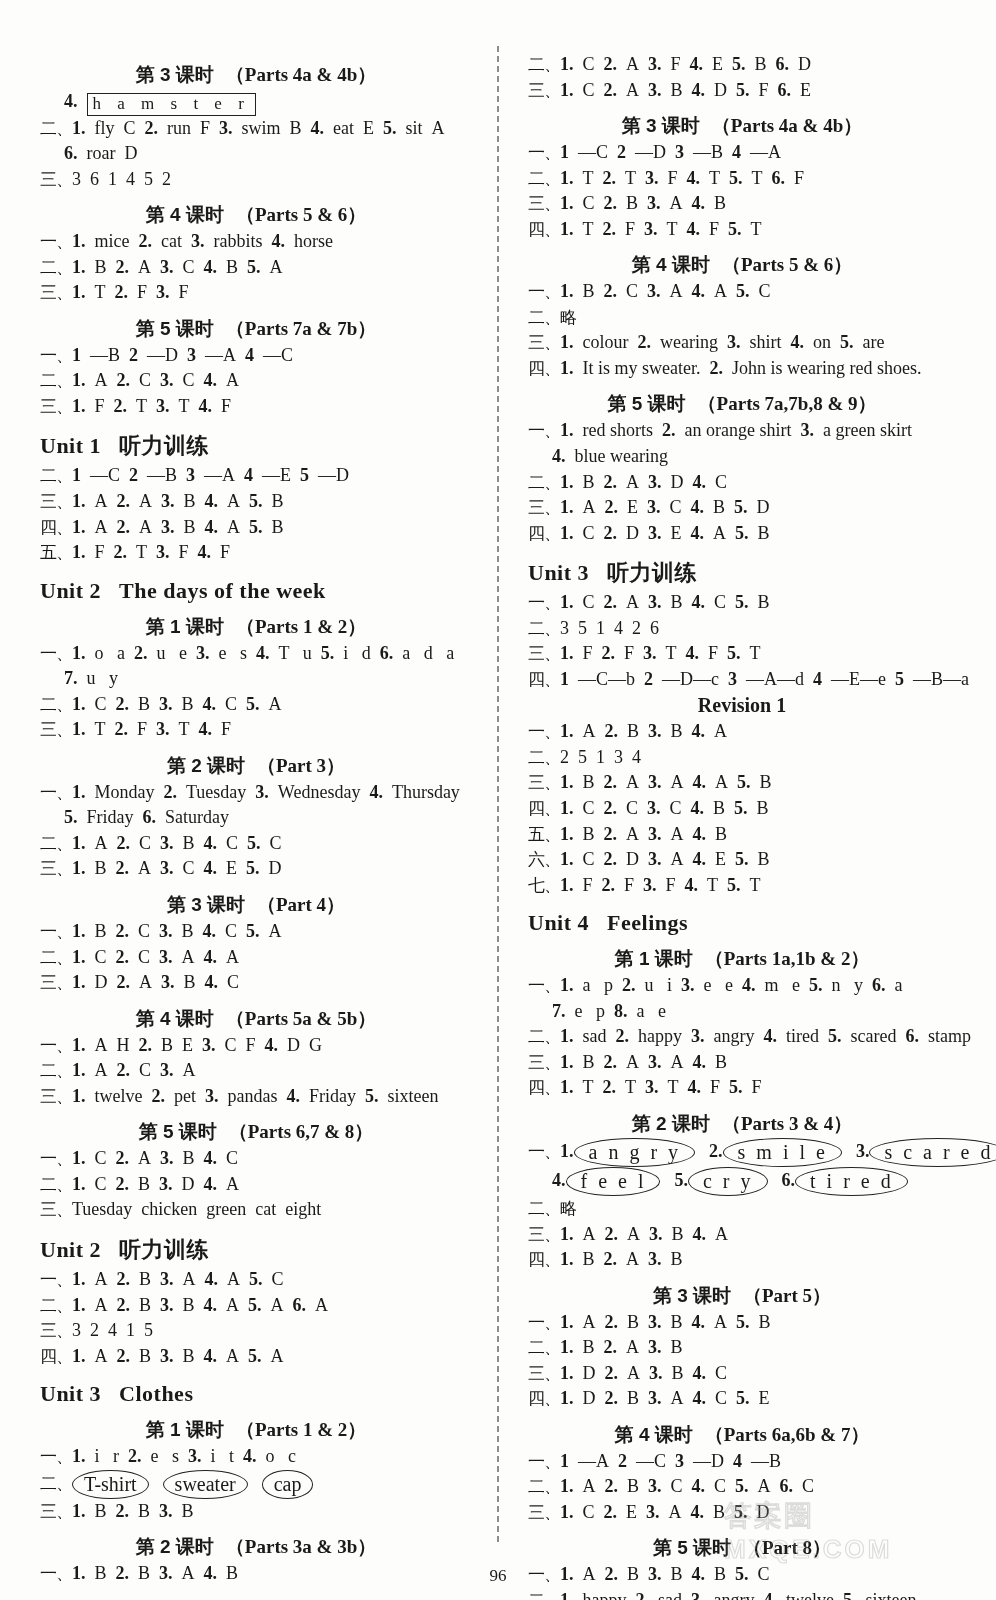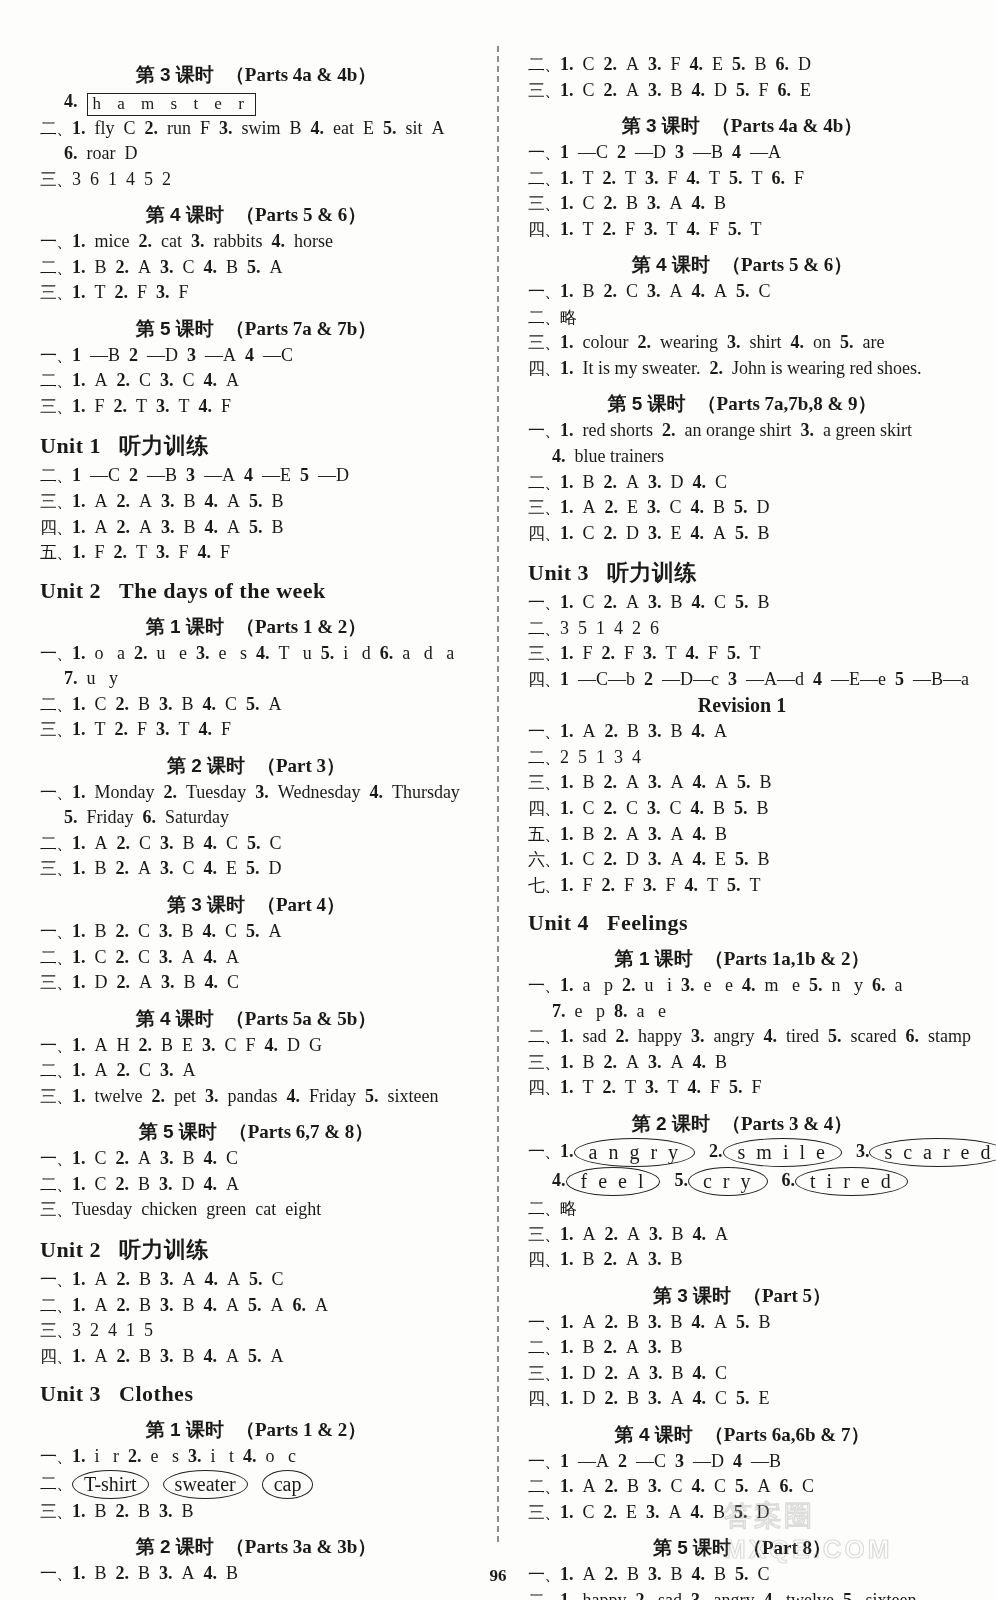--- a/index.html
+++ b/index.html
@@ -99,21 +99,21 @@
     line-height:1.2;
     vertical-align:-2px;
   }
   .circled.spaced{ letter-spacing:3px; padding:1px 13px 2px 14px;}
   .pagenum{
     position:absolute;
     bottom:14px;
     left:0;right:0;
     text-align:center;
     font-size:17px;
-    font-weight:bold;
+    font-weight:normal;
     margin-top:10px;
   }
   
   .watermark{
     position:absolute;
     right:12px; bottom:6px;
     width:260px;height:92px;
     opacity:.33;
     pointer-events:none;
   }
@@ -206,21 +206,21 @@
         <div class="row"><span class="cn-num">二、</span><span class="qn">1.</span><span class="sp"></span><span class="ans">T</span><span class="sp"></span><span class="qn">2.</span><span class="sp"></span><span class="ans">T</span><span class="sp"></span><span class="qn">3.</span><span class="sp"></span><span class="ans">F</span><span class="sp"></span><span class="qn">4.</span><span class="sp"></span><span class="ans">T</span><span class="sp"></span><span class="qn">5.</span><span class="sp"></span><span class="ans">T</span><span class="sp"></span><span class="qn">6.</span><span class="sp"></span><span class="ans">F</span></div>
         <div class="row"><span class="cn-num">三、</span><span class="qn">1.</span><span class="sp"></span><span class="ans">C</span><span class="sp"></span><span class="qn">2.</span><span class="sp"></span><span class="ans">B</span><span class="sp"></span><span class="qn">3.</span><span class="sp"></span><span class="ans">A</span><span class="sp"></span><span class="qn">4.</span><span class="sp"></span><span class="ans">B</span></div>
         <div class="row"><span class="cn-num">四、</span><span class="qn">1.</span><span class="sp"></span><span class="ans">T</span><span class="sp"></span><span class="qn">2.</span><span class="sp"></span><span class="ans">F</span><span class="sp"></span><span class="qn">3.</span><span class="sp"></span><span class="ans">T</span><span class="sp"></span><span class="qn">4.</span><span class="sp"></span><span class="ans">F</span><span class="sp"></span><span class="qn">5.</span><span class="sp"></span><span class="ans">T</span></div>
         <div class="lesson-title"><span class="lt-cn">第 4 课时</span><span class="lt-gap"></span><span>（Parts 5 &amp; 6）</span></div>
         <div class="row"><span class="cn-num">一、</span><span class="qn">1.</span><span class="sp"></span><span class="ans">B</span><span class="sp"></span><span class="qn">2.</span><span class="sp"></span><span class="ans">C</span><span class="sp"></span><span class="qn">3.</span><span class="sp"></span><span class="ans">A</span><span class="sp"></span><span class="qn">4.</span><span class="sp"></span><span class="ans">A</span><span class="sp"></span><span class="qn">5.</span><span class="sp"></span><span class="ans">C</span></div>
         <div class="row"><span class="cn-num">二、</span><span class="cn-num">略</span></div>
         <div class="row"><span class="cn-num">三、</span><span class="qn">1.</span><span class="sp"></span><span class="ans">colour</span><span class="sp"></span><span class="qn">2.</span><span class="sp"></span><span class="ans">wearing</span><span class="sp"></span><span class="qn">3.</span><span class="sp"></span><span class="ans">shirt</span><span class="sp"></span><span class="qn">4.</span><span class="sp"></span><span class="ans">on</span><span class="sp"></span><span class="qn">5.</span><span class="sp"></span><span class="ans">are</span></div>
         <div class="row"><span class="cn-num">四、</span><span class="qn">1.</span><span class="sp"></span><span class="ans">It is my sweater.</span><span class="sp"></span><span class="qn">2.</span><span class="sp"></span><span class="ans">John is wearing red shoes.</span></div>
         <div class="lesson-title"><span class="lt-cn">第 5 课时</span><span class="lt-gap"></span><span>（Parts 7a,7b,8 &amp; 9）</span></div>
         <div class="row"><span class="cn-num">一、</span><span class="qn">1.</span><span class="sp"></span><span class="ans">red shorts</span><span class="sp"></span><span class="qn">2.</span><span class="sp"></span><span class="ans">an orange shirt</span><span class="sp"></span><span class="qn">3.</span><span class="sp"></span><span class="ans">a green skirt</span></div>
-        <div class="row"><span class="indent"></span><span class="qn">4.</span><span class="sp"></span><span class="ans">blue trainers</span></div>
+        <div class="row"><span class="indent"></span><span class="qn">4.</span><span class="sp"></span><span class="ans">blue wearing</span></div>
         <div class="row"><span class="cn-num">二、</span><span class="qn">1.</span><span class="sp"></span><span class="ans">B</span><span class="sp"></span><span class="qn">2.</span><span class="sp"></span><span class="ans">A</span><span class="sp"></span><span class="qn">3.</span><span class="sp"></span><span class="ans">D</span><span class="sp"></span><span class="qn">4.</span><span class="sp"></span><span class="ans">C</span></div>
         <div class="row"><span class="cn-num">三、</span><span class="qn">1.</span><span class="sp"></span><span class="ans">A</span><span class="sp"></span><span class="qn">2.</span><span class="sp"></span><span class="ans">E</span><span class="sp"></span><span class="qn">3.</span><span class="sp"></span><span class="ans">C</span><span class="sp"></span><span class="qn">4.</span><span class="sp"></span><span class="ans">B</span><span class="sp"></span><span class="qn">5.</span><span class="sp"></span><span class="ans">D</span></div>
         <div class="row"><span class="cn-num">四、</span><span class="qn">1.</span><span class="sp"></span><span class="ans">C</span><span class="sp"></span><span class="qn">2.</span><span class="sp"></span><span class="ans">D</span><span class="sp"></span><span class="qn">3.</span><span class="sp"></span><span class="ans">E</span><span class="sp"></span><span class="qn">4.</span><span class="sp"></span><span class="ans">A</span><span class="sp"></span><span class="qn">5.</span><span class="sp"></span><span class="ans">B</span></div>
         <div class="unit-title"><span>Unit 3</span><span class="ut-gap"></span><span>听力训练</span></div>
         <div class="row"><span class="cn-num">一、</span><span class="qn">1.</span><span class="sp"></span><span class="ans">C</span><span class="sp"></span><span class="qn">2.</span><span class="sp"></span><span class="ans">A</span><span class="sp"></span><span class="qn">3.</span><span class="sp"></span><span class="ans">B</span><span class="sp"></span><span class="qn">4.</span><span class="sp"></span><span class="ans">C</span><span class="sp"></span><span class="qn">5.</span><span class="sp"></span><span class="ans">B</span></div>
         <div class="row"><span class="cn-num">二、</span><span class="ans">3</span><span class="sp"></span><span class="ans">5</span><span class="sp"></span><span class="ans">1</span><span class="sp"></span><span class="ans">4</span><span class="sp"></span><span class="ans">2</span><span class="sp"></span><span class="ans">6</span></div>
         <div class="row"><span class="cn-num">三、</span><span class="qn">1.</span><span class="sp"></span><span class="ans">F</span><span class="sp"></span><span class="qn">2.</span><span class="sp"></span><span class="ans">F</span><span class="sp"></span><span class="qn">3.</span><span class="sp"></span><span class="ans">T</span><span class="sp"></span><span class="qn">4.</span><span class="sp"></span><span class="ans">F</span><span class="sp"></span><span class="qn">5.</span><span class="sp"></span><span class="ans">T</span></div>
         <div class="row"><span class="cn-num">四、</span><span class="qn">1</span><span class="sp"></span><span class="ans">—C—b</span><span class="sp"></span><span class="qn">2</span><span class="sp"></span><span class="ans">—D—c</span><span class="sp"></span><span class="qn">3</span><span class="sp"></span><span class="ans">—A—d</span><span class="sp"></span><span class="qn">4</span><span class="sp"></span><span class="ans">—E—e</span><span class="sp"></span><span class="qn">5</span><span class="sp"></span><span class="ans">—B—a</span></div>
         <div class="rev-title">Revision 1</div>
         <div class="row"><span class="cn-num">一、</span><span class="qn">1.</span><span class="sp"></span><span class="ans">A</span><span class="sp"></span><span class="qn">2.</span><span class="sp"></span><span class="ans">B</span><span class="sp"></span><span class="qn">3.</span><span class="sp"></span><span class="ans">B</span><span class="sp"></span><span class="qn">4.</span><span class="sp"></span><span class="ans">A</span></div>

